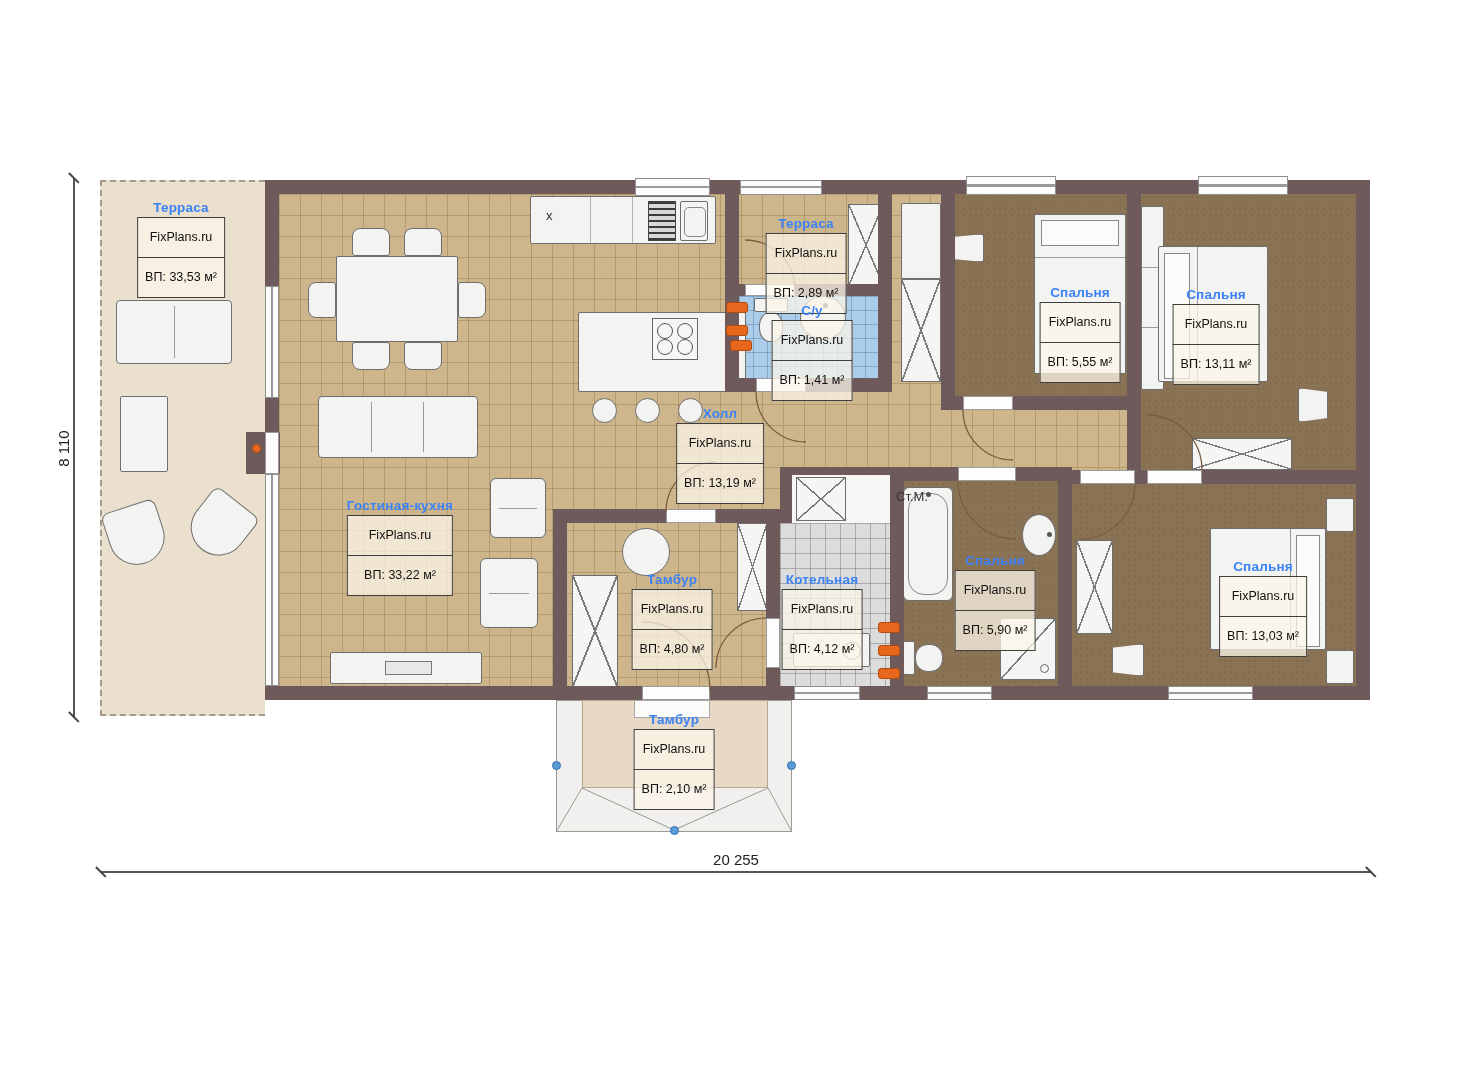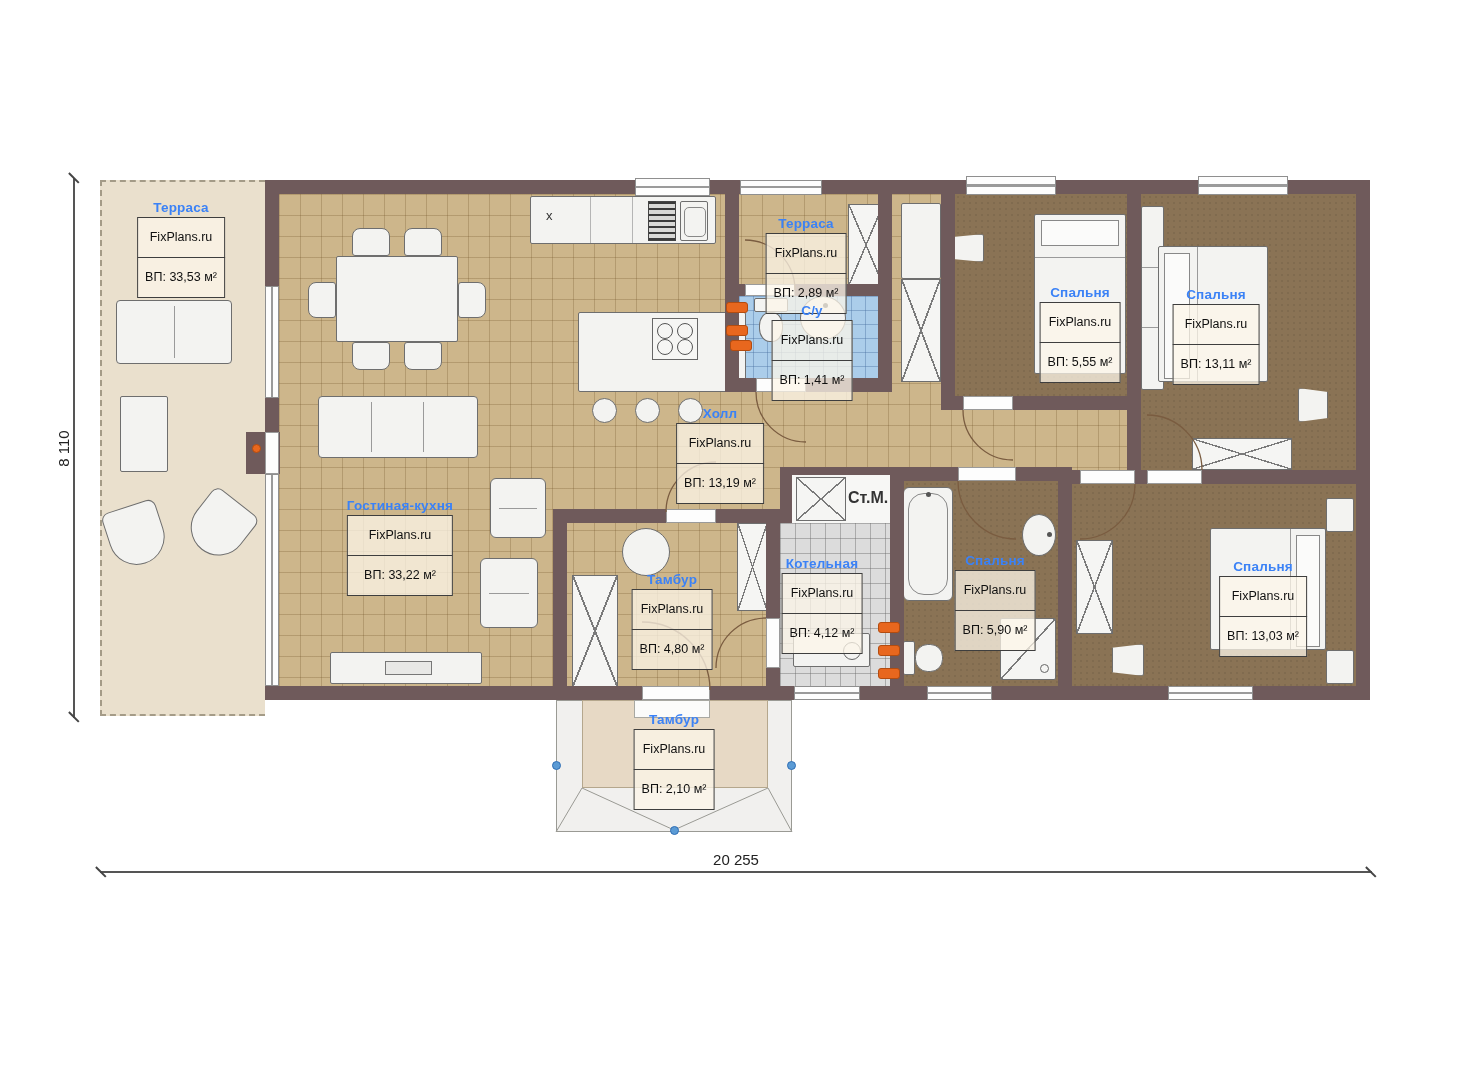--- a/index.html
+++ b/index.html
@@ -185,21 +185,21 @@
   <div class="abs circ" style="left:759px;top:312px;width:24px;height:30px;border-radius:45%;"></div>
   <div class="abs circ" style="left:800px;top:296px;width:46px;height:44px;border-radius:50%;">
      <div style="position:absolute;left:50%;top:14%;width:5px;height:5px;background:#555;border-radius:50%;"></div>
     </div>
   <div class="abs rad" style="left:726px;top:302px;width:22px;height:11px;"></div>
   <div class="abs rad" style="left:726px;top:325px;width:22px;height:11px;"></div>
   <div class="abs rad" style="left:730px;top:340px;width:22px;height:11px;"></div>
   <div class="abs fn" style="left:901px;top:203px;width:40px;height:76px;"></div>
   <div class="abs xb" style="left:901px;top:279px;width:40px;height:103px;"></div>
   <div class="abs xb" style="left:796px;top:477px;width:50px;height:44px;"></div>
-  <div class="marker" style="left:848px;top:489px;font-size:16px;z-index:65;font-weight:bold;">Ст.М.</div>
+  <div class="marker" style="left:896px;top:489px;font-size:13px;z-index:65;">Ст.М.</div>
 
   <div class="abs fn" style="left:1034px;top:214px;width:92px;height:160px;">
      <div style="position:absolute;left:6px;top:5px;width:76px;height:24px;border:1px solid #888;background:#fbfbfa;"></div>
      <div style="position:absolute;left:0;top:42px;width:100%;height:1px;background:#9a9a9a;"></div>
     </div>
   <div class="abs fn" style="left:950px;top:234px;width:34px;height:28px;clip-path:polygon(0 12%,100% 0,100% 100%,0 88%);"></div>
 
   <div class="abs fn" style="left:1141px;top:206px;width:23px;height:184px;">
      <div style="position:absolute;left:0;top:33%;width:100%;height:1px;background:#9a9a9a;"></div>
      <div style="position:absolute;left:0;top:66%;width:100%;height:1px;background:#9a9a9a;"></div>
@@ -281,21 +281,21 @@
   <div class="room-label" style="left:1216px;top:287px;">
     <div class="rl-title">Спальня</div>
     <div class="rl-box">FixPlans.ru</div>
     <div class="rl-box">ВП: 13,11 м²</div>
   </div>
   <div class="room-label" style="left:672px;top:572px;">
     <div class="rl-title">Тамбур</div>
     <div class="rl-box">FixPlans.ru</div>
     <div class="rl-box">ВП: 4,80 м²</div>
   </div>
-  <div class="room-label" style="left:822px;top:556px;text-align:center;">
+  <div class="room-label" style="left:822px;top:572px;text-align:center;">
     <div class="rl-title">Котельная</div>
     <div class="rl-box">FixPlans.ru</div>
     <div class="rl-box">ВП: 4,12 м²</div>
   </div>
   <div class="room-label" style="left:995px;top:553px;">
     <div class="rl-title">Спальня</div>
     <div class="rl-box">FixPlans.ru</div>
     <div class="rl-box">ВП: 5,90 м²</div>
   </div>
   <div class="room-label" style="left:1263px;top:559px;">

